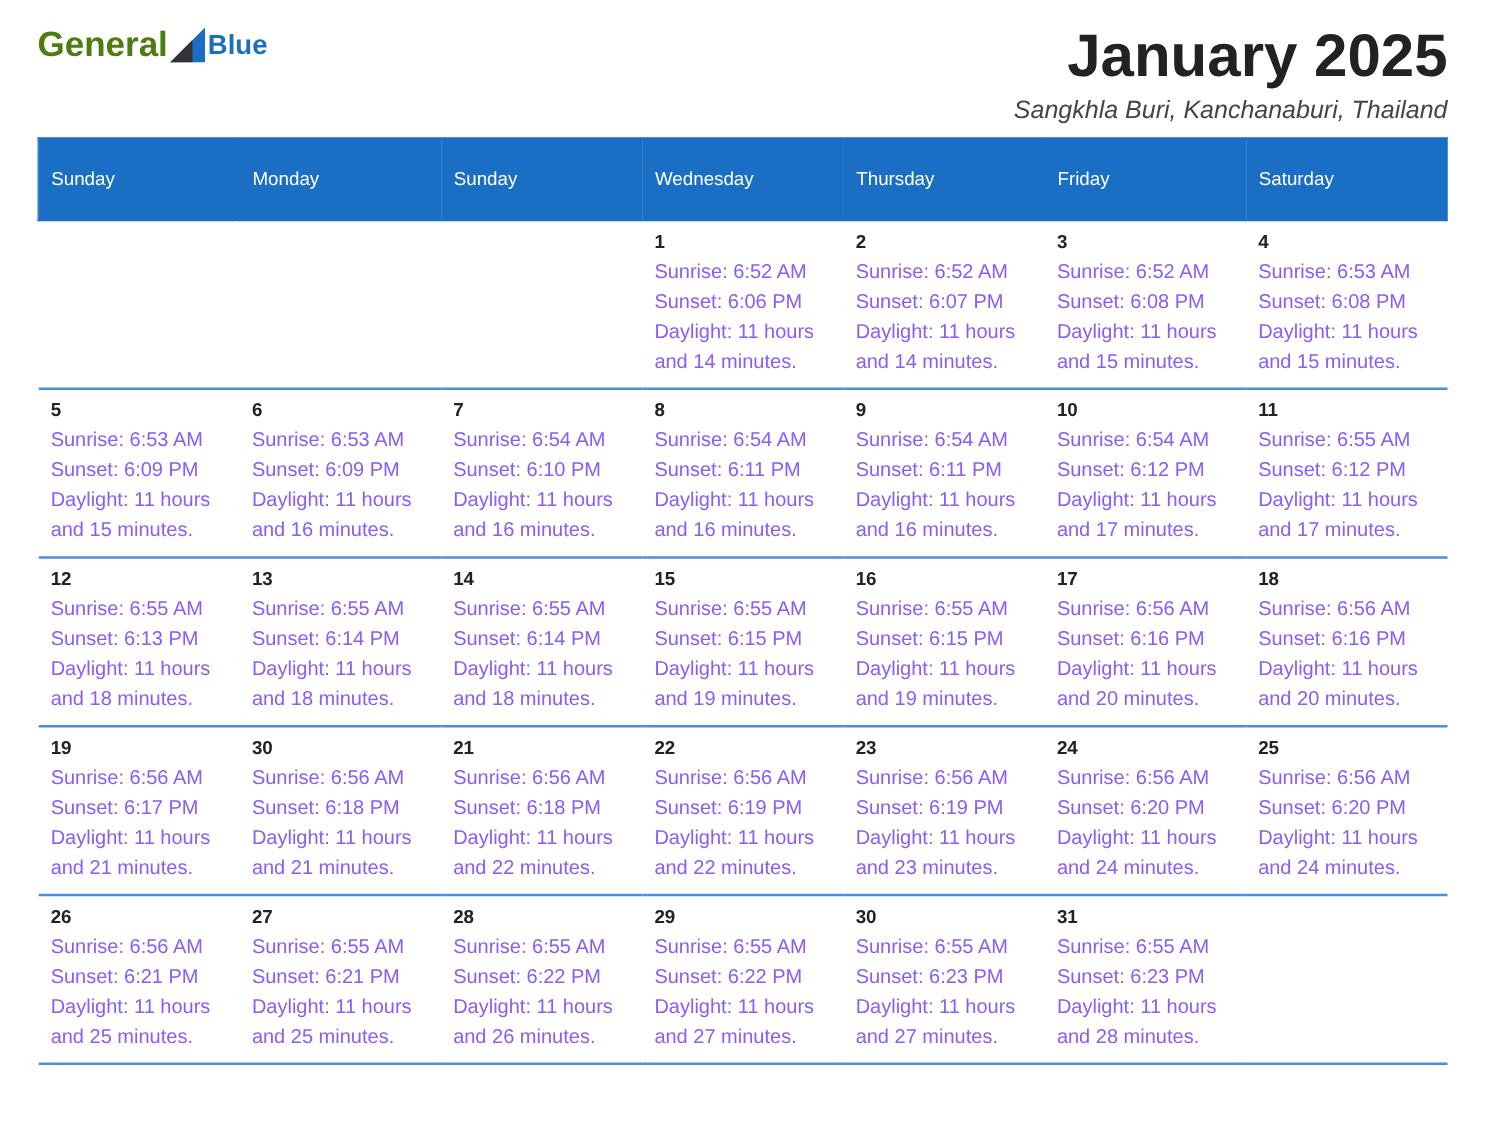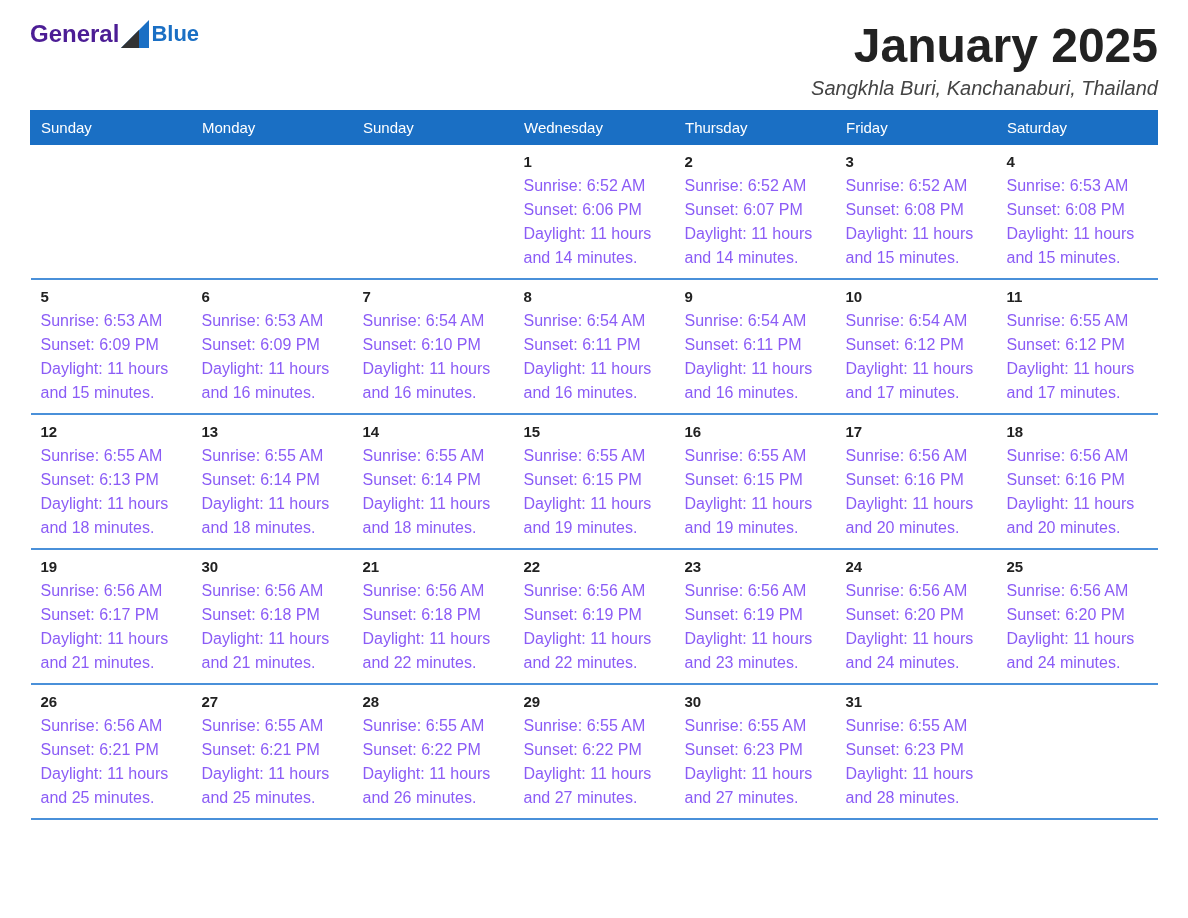--- a/index.html
+++ b/index.html
@@ -15,23 +15,23 @@
       justify-content: space-between;
       align-items: flex-start;
       margin-bottom: 10px;
     }
     .logo {
       display: flex;
       align-items: center;
       gap: 0;
     }
     .logo-text-general {
-      font-size: 24px;
+      font-size: 28px;
       font-weight: bold;
-      color: #4c1d95;
+      color: #4d7c0f;
     }
     .logo-icon {
       width: 28px;
       height: 28px;
       margin: 0 2px;
     }
     .logo-text-blue {
       font-size: 22px;
       font-weight: bold;
       color: #1a6fc4;
@@ -57,21 +57,21 @@
       border-collapse: collapse;
       margin-top: 10px;
     }
     .calendar thead tr {
       background-color: #1a6fc4;
     }
     .calendar thead th {
       color: #fff;
       font-size: 15px;
       font-weight: normal;
-      padding: 8px 10px;
+      padding: 24px 10px;
       text-align: left;
       border: 1px solid #1a6fc4;
     }
     .calendar tbody tr {
       border-bottom: 2px solid #4a90d9;
     }
     .calendar tbody td {
       vertical-align: top;
       padding: 8px 10px;
       font-size: 13px;

